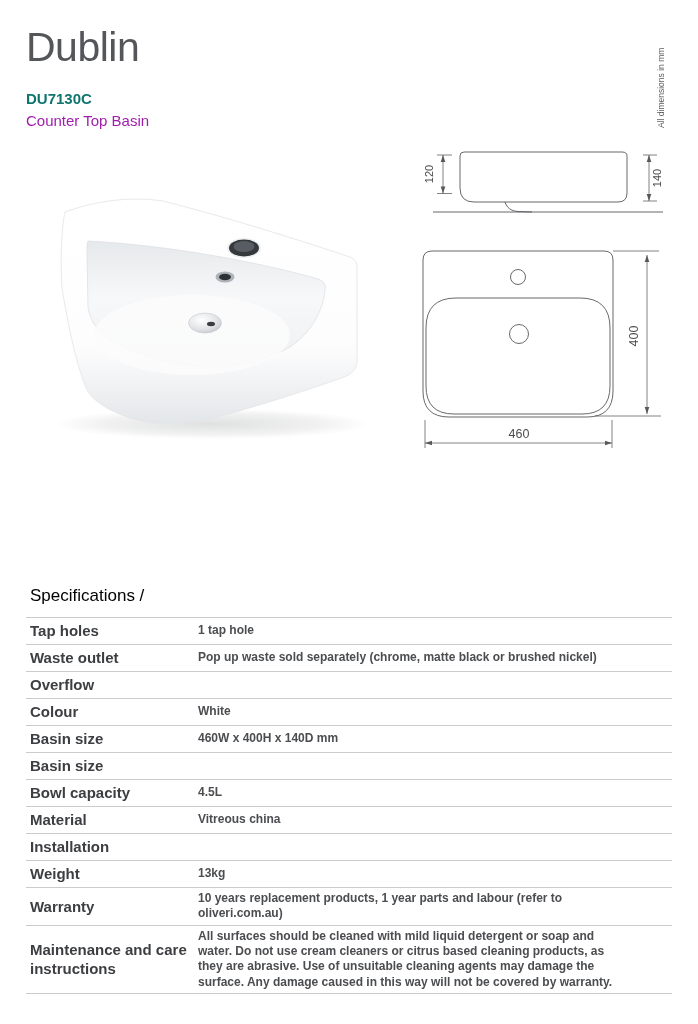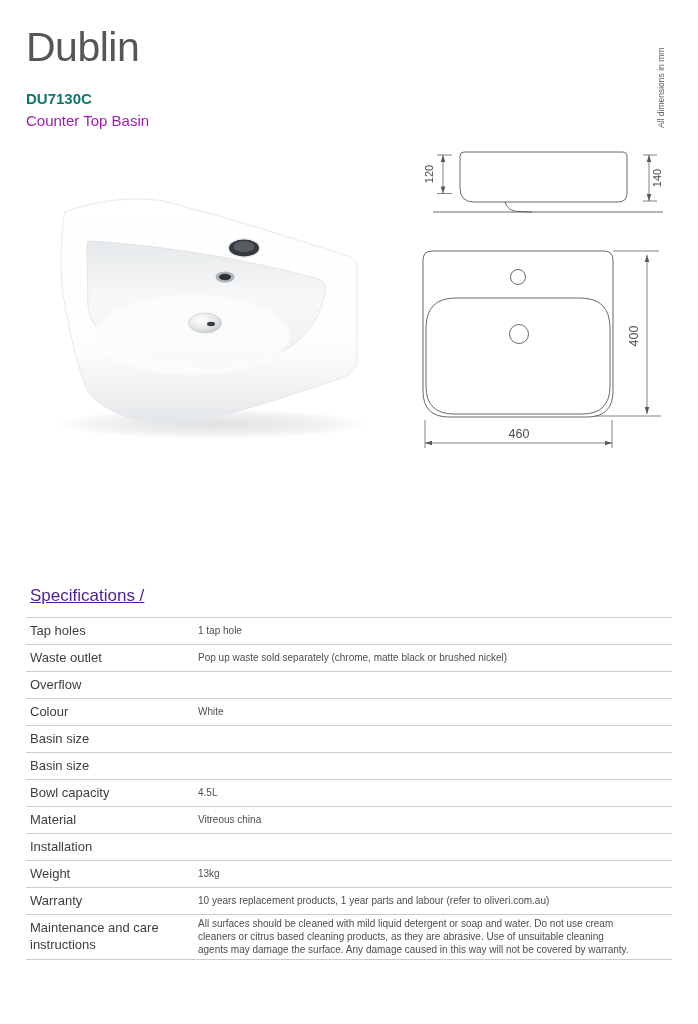--- a/index.html
+++ b/index.html
@@ -29,37 +29,36 @@
   }
   
   .photo   { position:absolute; left:40px;  top:193px; }
   .sideview{ position:absolute; left:425px; top:147px; }
   .topview { position:absolute; left:415px; top:248px; }
   .dim-text { font-family:"Liberation Sans", sans-serif; font-size:11px; fill:#4a4c4e; }
   .dim-text-lg { font-family:"Liberation Sans", sans-serif; font-size:12.5px; fill:#4a4c4e; }
   
   .spec-block { position:absolute; left:26px; top:586px; width:646px; }
   .spec-heading {
-    font-size:17px; font-weight:400; color:#4c1d95;
+    font-size:17px; font-weight:400; color:#000000;
     margin:0 0 11px 4px;
-    text-decoration:underline;
   }
   .spec-rows { border-top:1px solid #c9cbcd; }
   .spec-row {
     display:flex; align-items:center;
     border-bottom:1px solid #c9cbcd;
     min-height:27px; padding:3px 0;
   }
   .spec-label {
     width:172px; flex:0 0 172px; padding-left:4px; padding-right:10px;
-    font-size:13px; font-weight:400; color:#3c3e41; line-height:1.3;
+    font-size:15px; font-weight:700; color:#3c3e41; line-height:1.3;
   }
   .spec-value {
     width:432px; flex:0 0 432px;
-    font-size:10px; font-weight:400; color:#4b4d50; line-height:1.28;
+    font-size:12px; font-weight:700; color:#4b4d50; line-height:1.28;
   }
 </style>
 </head>
 <body>
 
 <div class="page">
 
   <div class="title">Dublin</div>
   <div class="model">DU7130C</div>
   <div class="subtitle">Counter Top Basin</div>
@@ -204,20 +203,21 @@
     <div class="spec-label">Overflow</div>
   </div>
 
   <div class="spec-row">
     <div class="spec-label">Colour</div>
     <div class="spec-value">White</div>
   </div>
 
   <div class="spec-row">
     <div class="spec-label">Basin size</div>
+    <div class="spec-value">460W x 400H x 140D mm</div>
   </div>
 
   <div class="spec-row">
     <div class="spec-label">Basin size</div>
   </div>
 
   <div class="spec-row">
     <div class="spec-label">Bowl capacity</div>
     <div class="spec-value">4.5L</div>
   </div>

